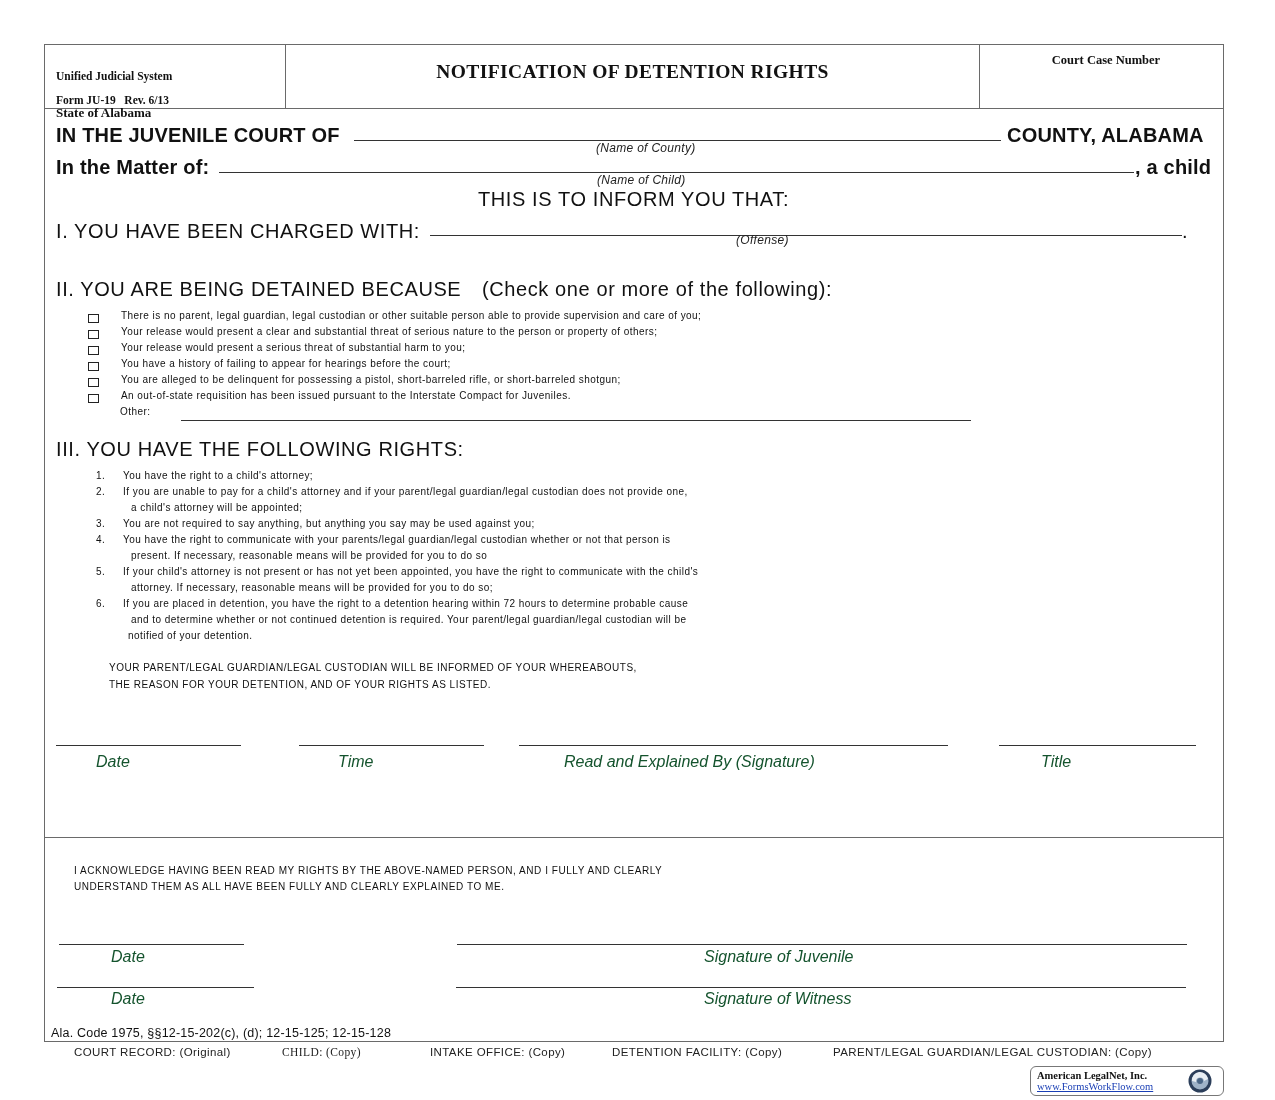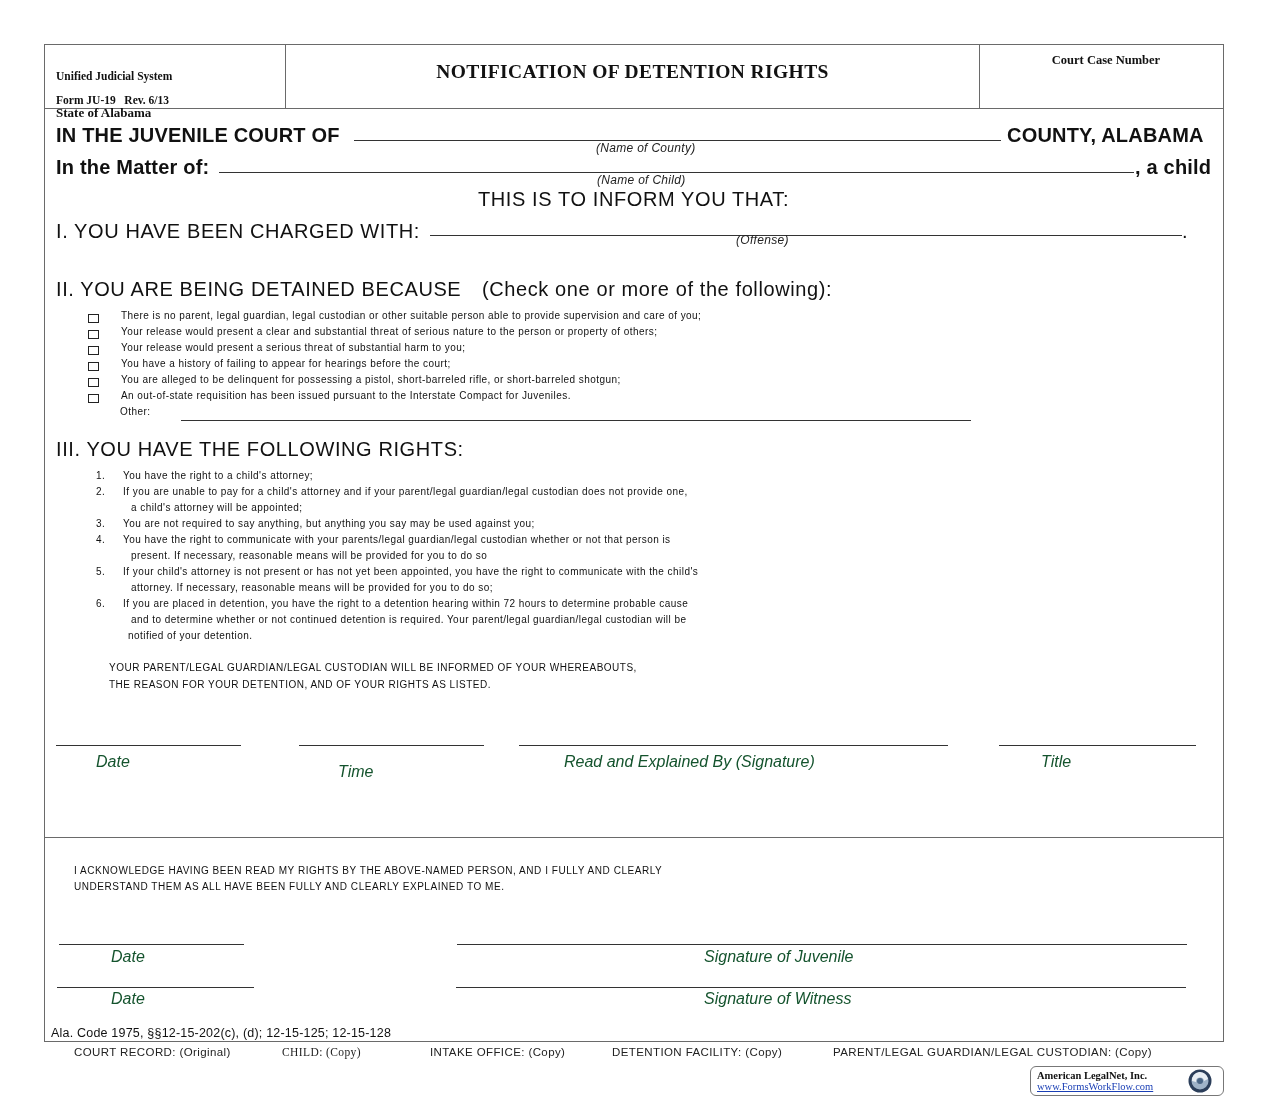--- a/index.html
+++ b/index.html
@@ -109,21 +109,21 @@
 </div>
 
 <div class="item" style="left:109px; top:662px; letter-spacing:0.5px;">YOUR PARENT/LEGAL GUARDIAN/LEGAL CUSTODIAN WILL BE INFORMED OF YOUR WHEREABOUTS,</div>
 <div class="item" style="left:109px; top:679px; letter-spacing:0.5px;">THE REASON FOR YOUR DETENTION, AND OF YOUR RIGHTS AS LISTED.</div>
 
 <div class="uline" style="left:56px; top:745px; width:185px;"></div>
 <div class="uline" style="left:299px; top:745px; width:185px;"></div>
 <div class="uline" style="left:519px; top:745px; width:429px;"></div>
 <div class="uline" style="left:999px; top:745px; width:197px;"></div>
 <div class="siglabel" style="left:96px; top:753px;">Date</div>
-<div class="siglabel" style="left:338px; top:753px;margin-top:10px;">Time</div>
+<div class="siglabel" style="left:338px; top:753px;">Time</div>
 <div class="siglabel" style="left:564px; top:753px;">Read and Explained By (Signature)</div>
 <div class="siglabel" style="left:1041px; top:753px;">Title</div>
 
 <div class="item" style="left:74px; top:865px; letter-spacing:0.55px;">I ACKNOWLEDGE HAVING BEEN READ MY RIGHTS BY THE ABOVE-NAMED PERSON, AND I FULLY AND CLEARLY</div>
 <div class="item" style="left:74px; top:881px; letter-spacing:0.55px;">UNDERSTAND THEM AS ALL HAVE BEEN FULLY AND CLEARLY EXPLAINED TO ME.</div>
 
 <div class="uline" style="left:59px; top:944px; width:185px;"></div>
 <div class="uline" style="left:457px; top:944px; width:730px;"></div>
 <div class="siglabel" style="left:111px; top:948px;">Date</div>
 <div class="siglabel" style="left:704px; top:948px;">Signature of Juvenile</div>

